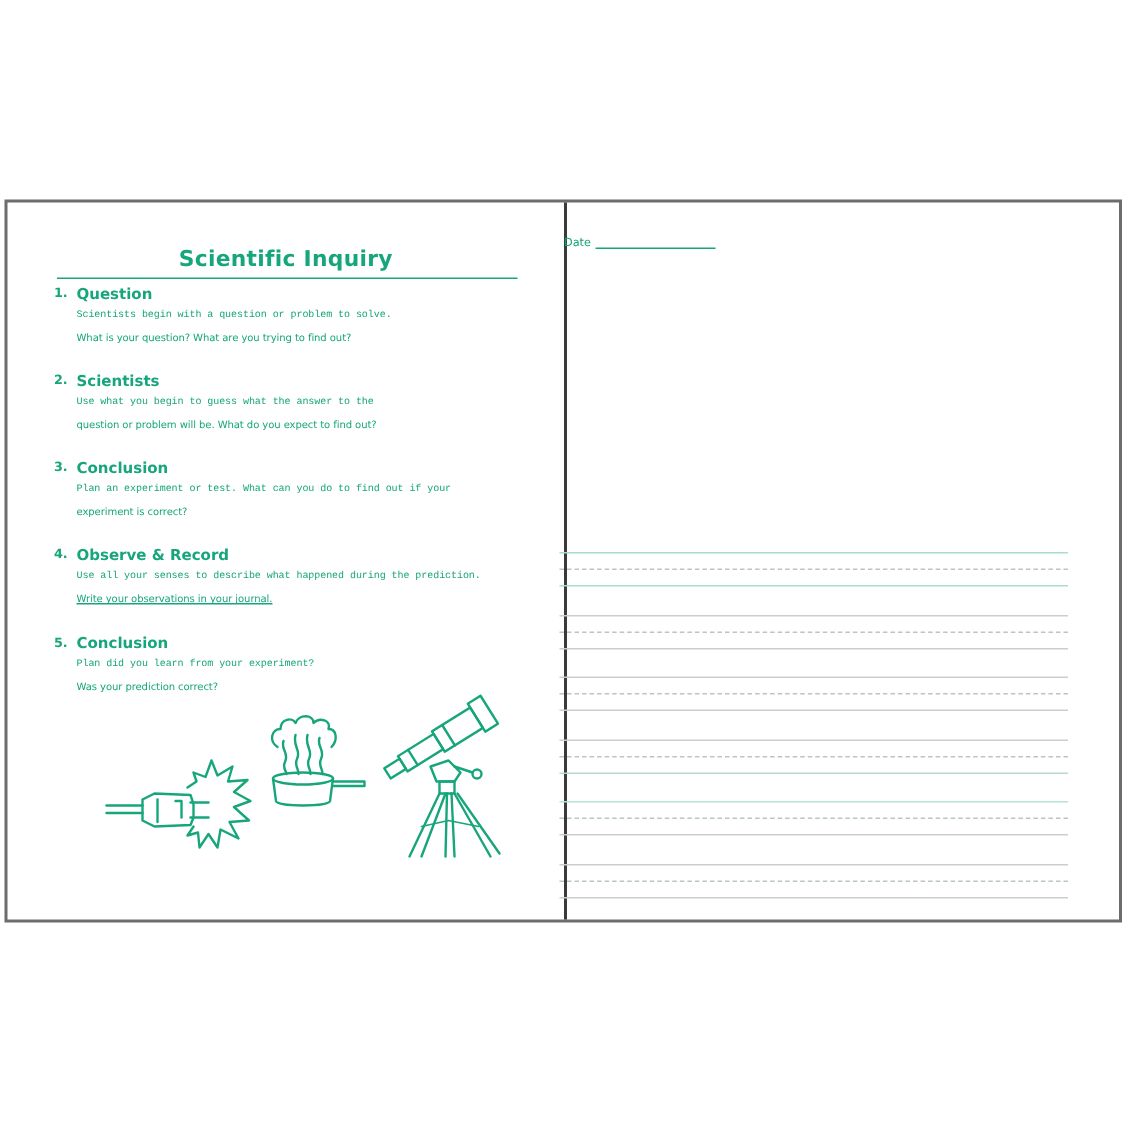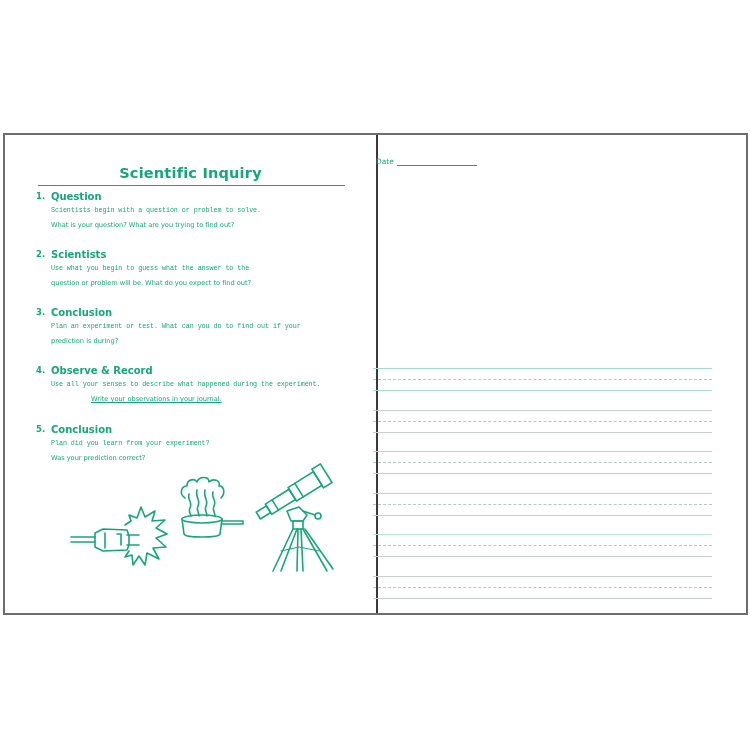--- a/index.html
+++ b/index.html
@@ -28,21 +28,21 @@
       position:absolute; left:31px; top:0; font-size:8.5px; font-weight:bold;
     }
     .sec-head {
       position:absolute; left:46px; top:0; font-size:10px; font-weight:bold;
     }
     .sec-line {
       position:absolute; left:46px; font-size:6.7px; white-space:nowrap; letter-spacing:-0.05px;
     }
     .sec-line.l1 { top:15px;font-family:Liberation Mono, monospace; }
     .sec-line.l2 { top:30px; }
-    .underline { text-decoration:underline;margin-left:40px; }
+    .underline { text-decoration:underline; }
 
     .illus { position:absolute; }
 
     .date-label {
       position:absolute; left:19px; top:22px; font-size:7.5px;
     }
     .date-rule {
       position:absolute; left:40px; top:30px; width:80px; height:1px;
     }
 
@@ -74,27 +74,27 @@
       <span class="sec-num">2.</span>
       <span class="sec-head">Scientists</span>
       <span class="sec-line l1">Use what you begin to guess what the answer to the</span>
       <span class="sec-line l2">question or problem will be. What do you expect to find out?</span>
     </div>
 
     <div class="section" style="top:172px; color:#17a67b">
       <span class="sec-num">3.</span>
       <span class="sec-head">Conclusion</span>
       <span class="sec-line l1">Plan an experiment or test. What can you do to find out if your</span>
-      <span class="sec-line l2">prediction is during?</span>
+      <span class="sec-line l2">experiment is correct?</span>
     </div>
 
     <div class="section" style="top:230px; color:#17a67b">
       <span class="sec-num">4.</span>
       <span class="sec-head">Observe &amp; Record</span>
-      <span class="sec-line l1">Use all your senses to describe what happened during the experiment.</span>
+      <span class="sec-line l1">Use all your senses to describe what happened during the prediction.</span>
       <span class="sec-line l2 underline">Write your observations in your journal.</span>
     </div>
 
     <div class="section" style="top:289px; color:#17a67b">
       <span class="sec-num">5.</span>
       <span class="sec-head">Conclusion</span>
       <span class="sec-line l1">Plan did you learn from your experiment?</span>
       <span class="sec-line l2">Was your prediction correct?</span>
     </div>
 

